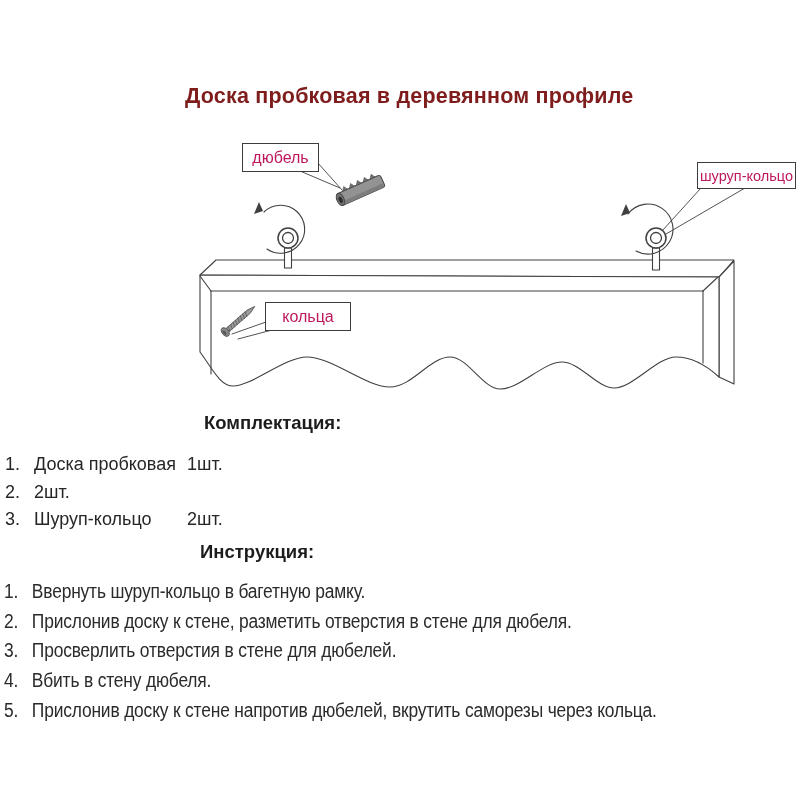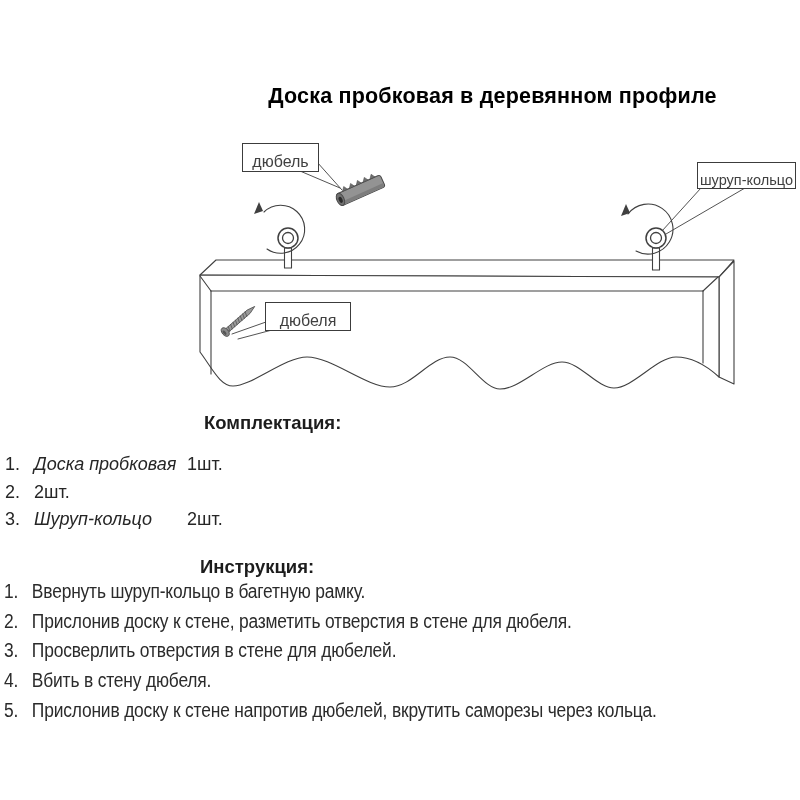--- a/index.html
+++ b/index.html
@@ -2,42 +2,42 @@
 <html><head>
 <meta charset="utf-8">
 <style>
   html,body{margin:0;padding:0;}
   body{
     width:800px;height:800px;position:relative;background:#ffffff;
     font-family:"Liberation Sans", sans-serif;color:#222;overflow:hidden;
   }
   .title{
     position:absolute;top:84px;left:185px;width:615px;
-    text-align:center;font-size:21.5px;font-weight:700;color:#000000;
+    text-align:left;font-size:21.5px;font-weight:700;color:#7f1d1d;
     letter-spacing:.2px;white-space:nowrap;
   }
   .diagram-svg{position:absolute;top:0;left:0;}
   .callout{
     position:absolute;border:1px solid #3c3c3c;background:#ffffff;
-    display:flex;align-items:flex-end;justify-content:center;
-    color:#404040;white-space:nowrap;z-index:2;
+    display:flex;align-items:center;justify-content:center;
+    color:#be185d;white-space:nowrap;z-index:2;
   }
   .callout.dowel{left:242px;top:143px;width:75px;height:27px;font-size:16px;}
   .callout.ring{left:697px;top:162px;width:97px;height:25px;font-size:14.5px;}
   .callout.screw{left:265px;top:302px;width:84px;height:27px;font-size:16px;}
   .section-heading{
     position:absolute;text-align:left;font-size:18.5px;font-weight:700;
     color:#1c1c1c;white-space:nowrap;
   }
   .section-heading.kit{top:412px;left:204px;width:596px;}
-  .section-heading.instr{top:556px;left:200px;width:600px;}
+  .section-heading.instr{top:541px;left:200px;width:600px;}
   .kit-list{position:absolute;top:451px;left:5px;font-size:18px;color:#262626;}
   .kit-row{display:flex;height:27.4px;align-items:center;white-space:nowrap;}
   .kit-row .num{width:29px;flex:0 0 auto;}
-  .kit-row .name{width:153px;flex:0 0 auto;font-style:italic;}
+  .kit-row .name{width:153px;flex:0 0 auto;}
   .instr-list{position:absolute;top:577px;left:4px;font-size:20px;color:#2b2b2b;}
   .instr-row{
     display:flex;height:29.6px;align-items:center;white-space:nowrap;
     transform:scaleX(0.87);transform-origin:0 50%;letter-spacing:-0.2px;
   }
   .instr-row .num{width:32px;flex:0 0 auto;}
 </style>
 </head>
 <body>
 
@@ -128,21 +128,21 @@
   </g>
 </svg>
 
 <div class="callout dowel">
   <span>дюбель</span>
 </div>
 <div class="callout ring">
   <span>шуруп-кольцо</span>
 </div>
 <div class="callout screw">
-  <span>дюбеля</span>
+  <span>кольца</span>
 </div>
 
 <div class="section-heading kit">Комплектация:</div>
 <div class="kit-list">
   <div class="kit-row">
     <span class="num">1.</span>
     <span class="name">Доска пробковая</span>
     <span class="qty">1шт.</span>
   </div>
   <div class="kit-row">

